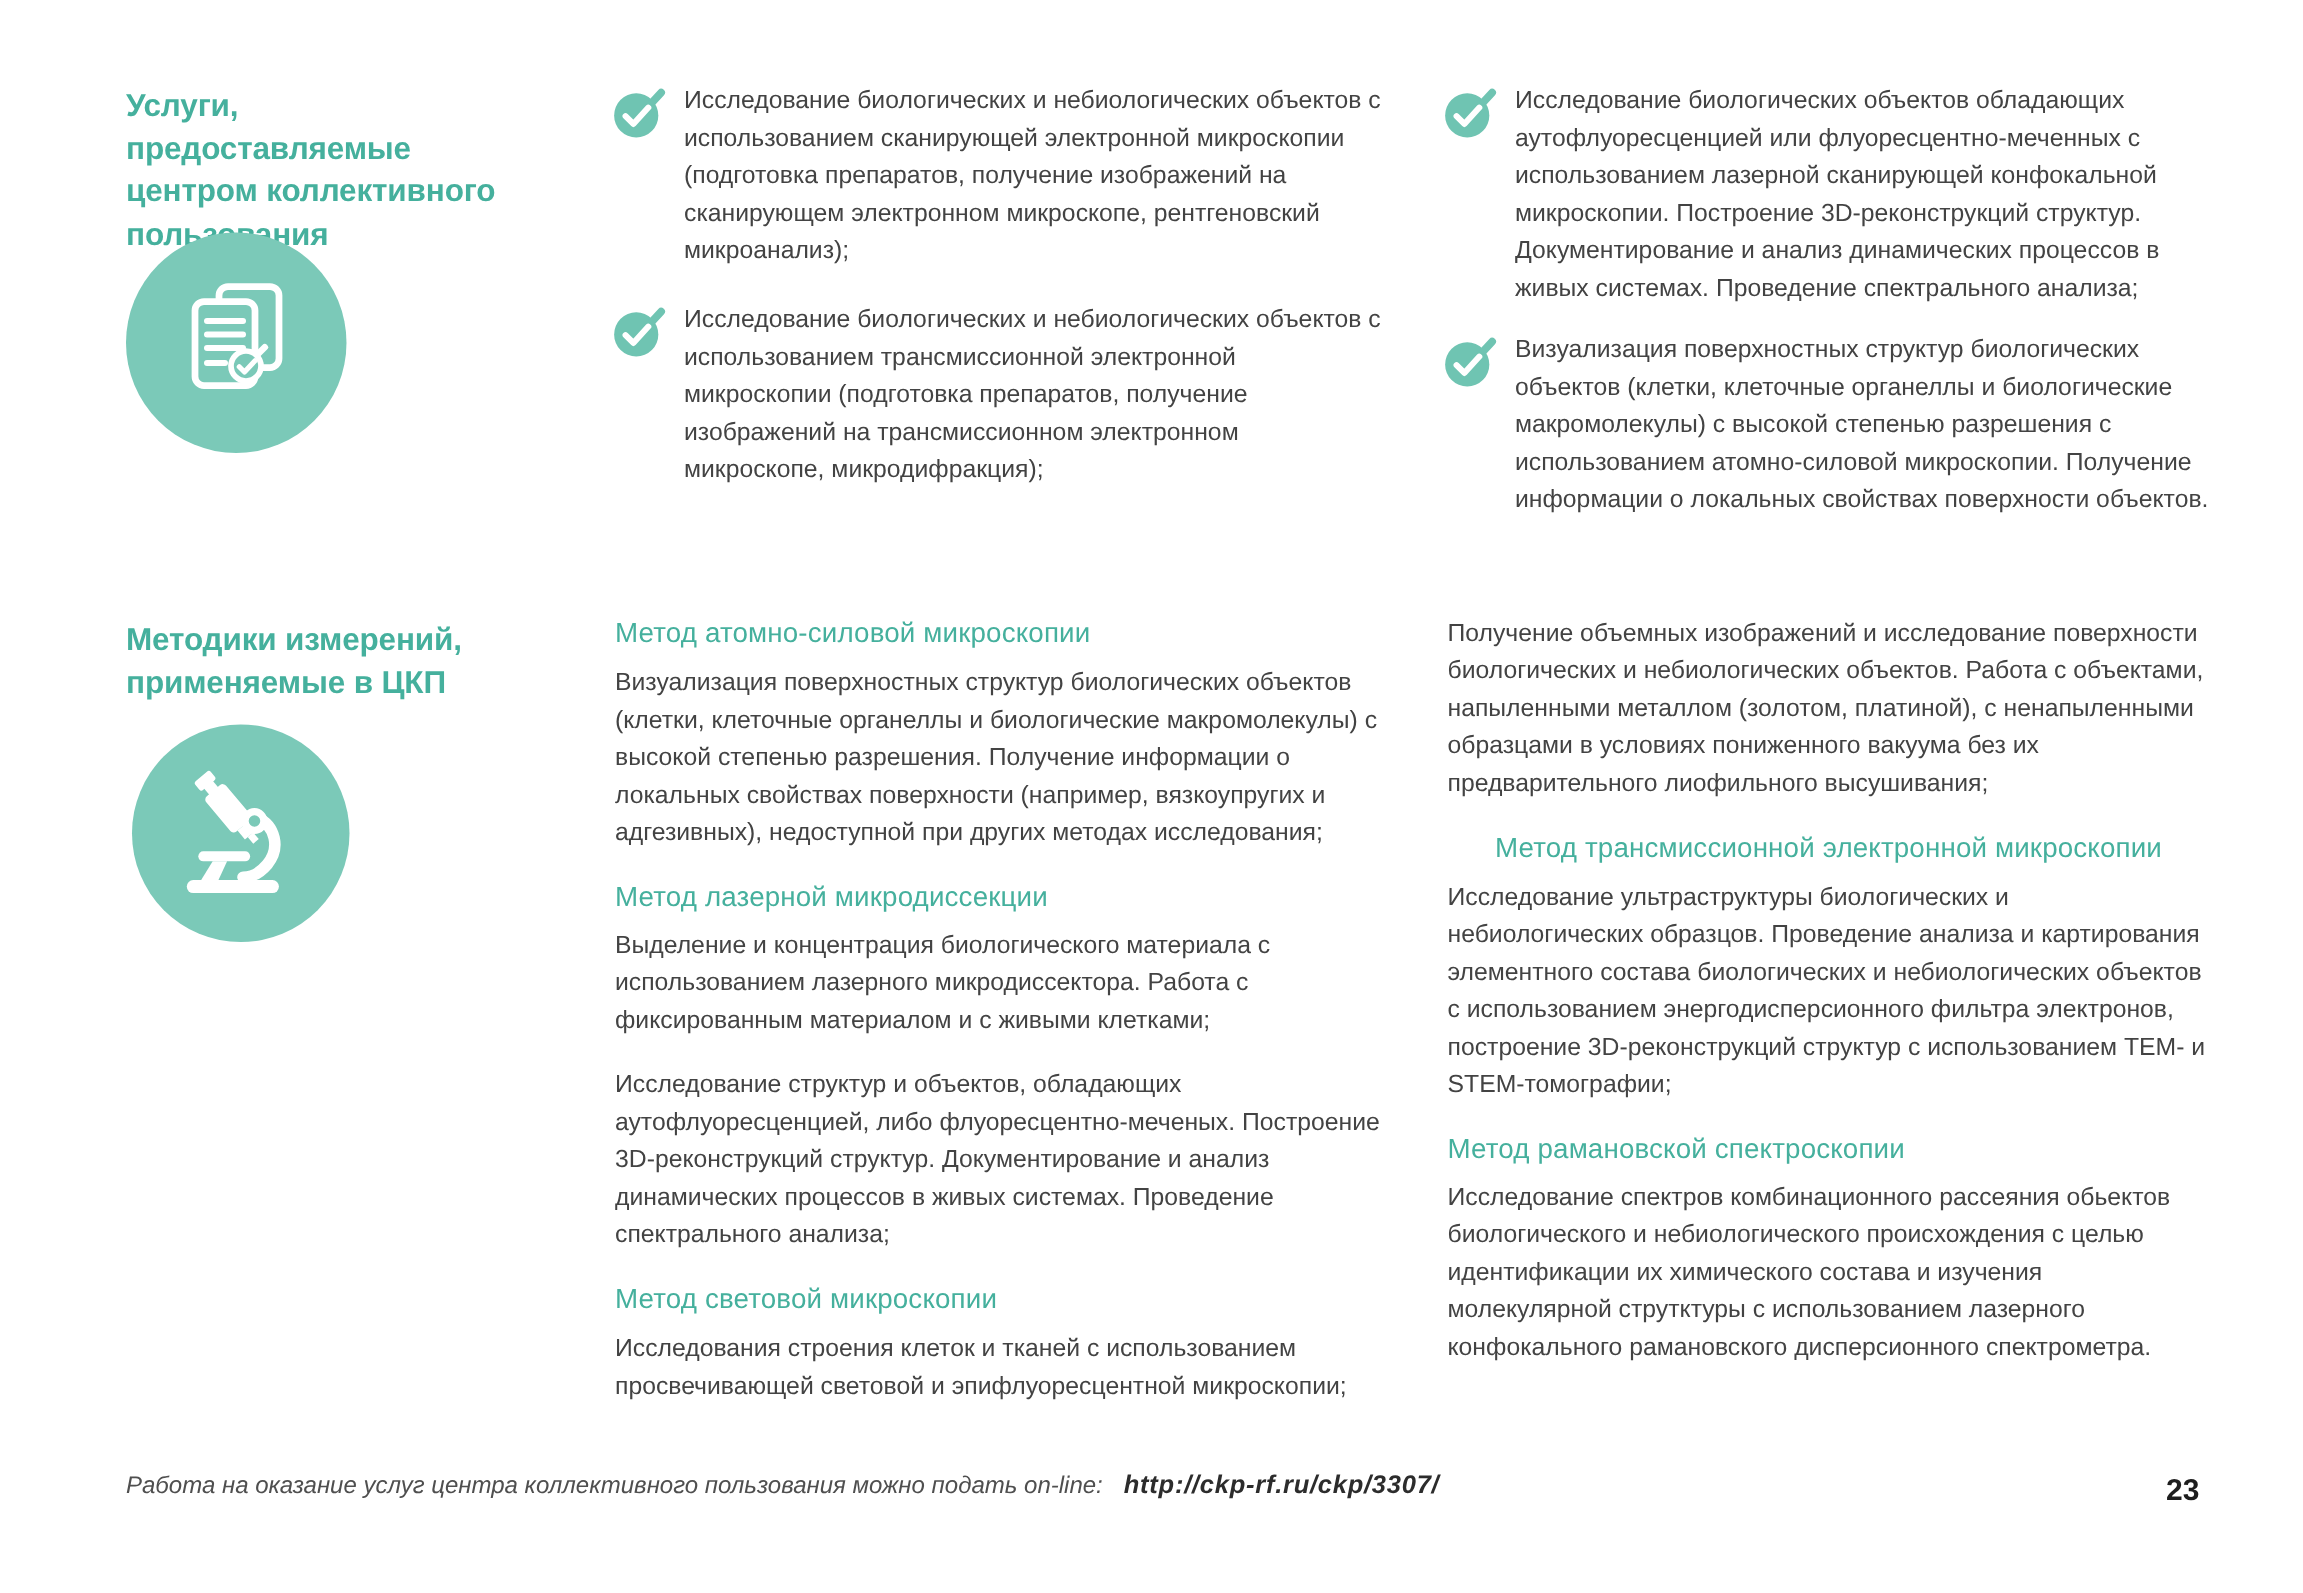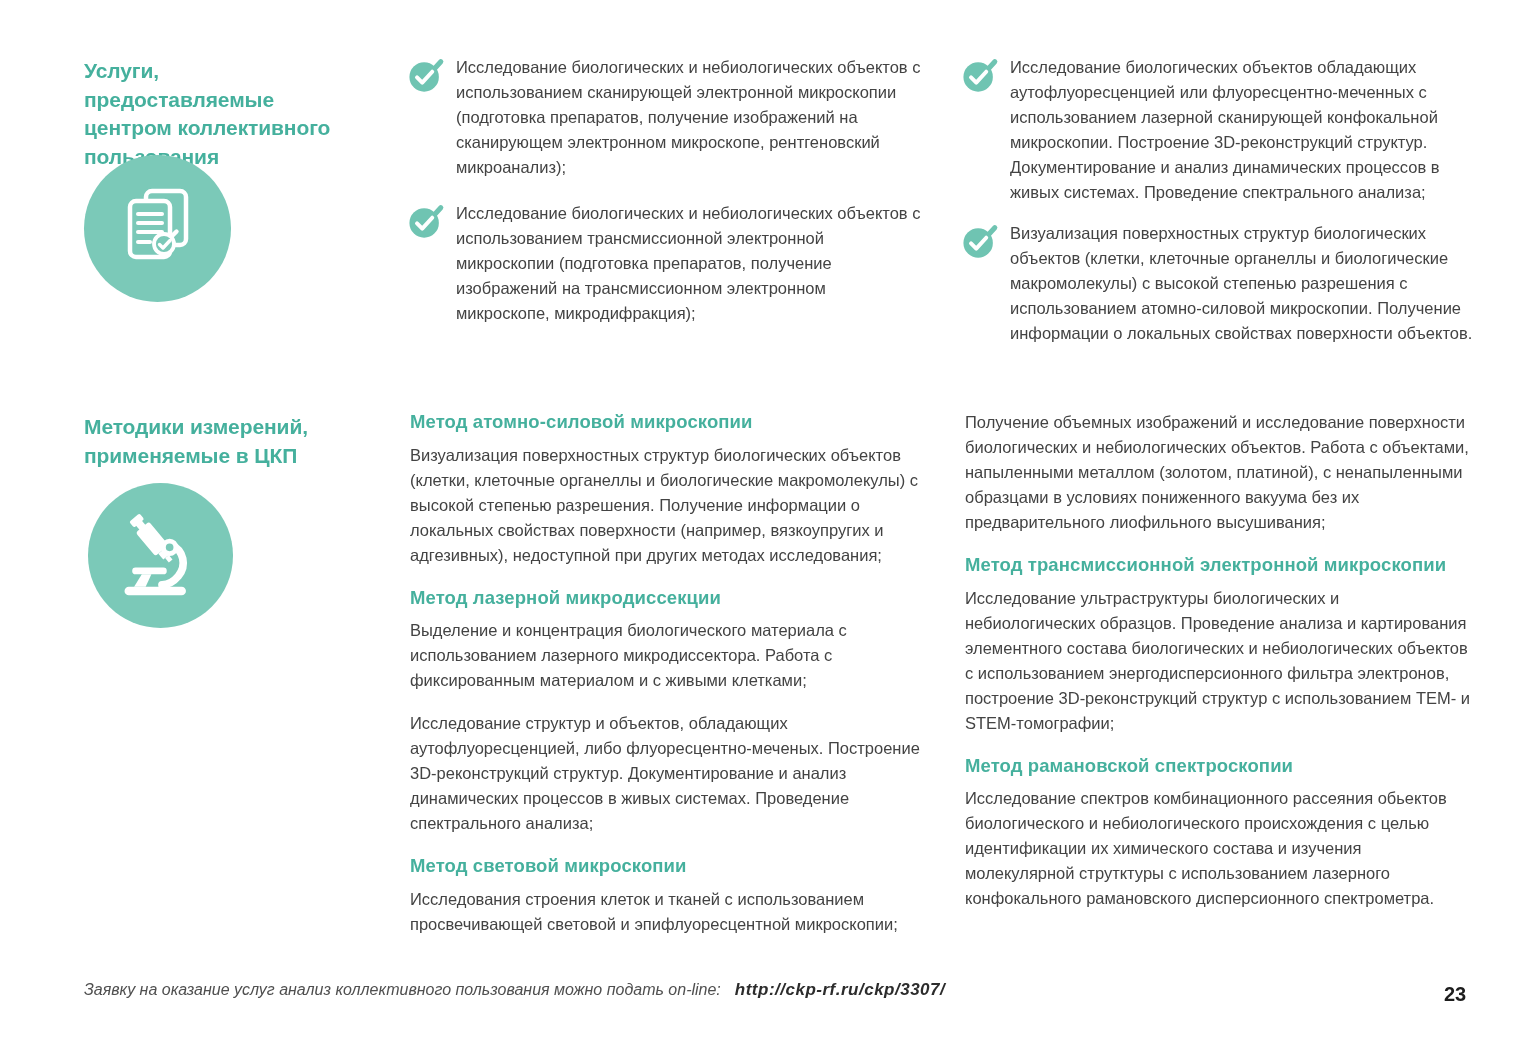--- a/index.html
+++ b/index.html
@@ -31,21 +31,21 @@
     background:var(--icon-fill);
     display:flex;align-items:center;justify-content:center;
   }
   .svc-col{position:absolute;display:flex;flex-direction:column;}
   .svc-item{display:flex;align-items:flex-start;margin-bottom:18px;}
   .svc-icon{flex:0 0 38px;width:38px;height:42px;margin-right:10px;margin-top:0;}
   .svc-text{font-size:16.5px;line-height:25px;color:var(--body-color);}
   .meth-col{position:absolute;}
   .meth-title{
     color:var(--accent);
-    font-weight:bold;
+    font-weight:normal;
     font-size:18.5px;
     line-height:1.28;
     letter-spacing:0.1px;
     margin:0 0 9px 0;
     max-width:485px;
   }
   .meth-text{
     font-size:16.5px;line-height:25px;margin:0 0 18px 0;color:var(--body-color);
   }
   .footer{
@@ -149,22 +149,22 @@
   <p class="meth-text">Визуализация поверхностных структур биологических объектов (клетки, клеточные органеллы и биологические макромолекулы) с высокой степенью разрешения. Получение информации о локальных свойствах поверхности (например, вязкоупругих и адгезивных), недоступной при других методах исследования;</p>
   <h3 class="meth-title">Метод лазерной микродиссекции</h3>
   <p class="meth-text">Выделение и концентрация биологического материала с использованием лазерного микродиссектора. Работа с фиксированным материалом и с живыми клетками;</p>
   <p class="meth-text">Исследование структур и объектов, обладающих аутофлуоресценцией, либо флуоресцентно-меченых. Построение 3D-реконструкций структур. Документирование и анализ динамических процессов в живых системах. Проведение спектрального анализа;</p>
   <h3 class="meth-title">Метод световой микроскопии</h3>
   <p class="meth-text">Исследования строения клеток и тканей с использованием просвечивающей световой и эпифлуоресцентной микроскопии;</p>
 </div>
 
 <div class="meth-col" style="left:965px;top:410px;width:508px;">
   <p class="meth-text">Получение объемных изображений и исследование поверхности биологических и небиологических объектов. Работа с объектами, напыленными металлом (золотом, платиной), с ненапыленными образцами в условиях пониженного вакуума без их предварительного лиофильного высушивания;</p>
-  <h3 class="meth-title" style="max-width:508px;">Метод трансмиссионной электронной микроскопии</h3>
+  <h3 class="meth-title" style="max-width:508px;text-align:center;">Метод трансмиссионной электронной микроскопии</h3>
   <p class="meth-text">Исследование ультраструктуры биологических и небиологических образцов. Проведение анализа и картирования элементного состава биологических и небиологических объектов с использованием энергодисперсионного фильтра электронов, построение 3D-реконструкций структур с использованием ТЕМ- и STEM-томографии;</p>
   <h3 class="meth-title">Метод рамановской спектроскопии</h3>
   <p class="meth-text">Исследование спектров комбинационного рассеяния обьектов биологического и небиологического происхождения с целью идентификации их химического состава и изучения молекулярной струтктуры с использованием лазерного конфокального рамановского дисперсионного спектрометра.</p>
 </div>
 
 <div class="footer">
-  <span>Заявку на оказание услуг анализ коллективного пользования можно подать on-line:</span><span class="footer-url">http://ckp-rf.ru/ckp/3307/</span>
+  <span>Работа на оказание услуг центра коллективного пользования можно подать on-line:</span><span class="footer-url">http://ckp-rf.ru/ckp/3307/</span>
 </div>
 <div class="page-num">23</div>
 
 </body></html>

